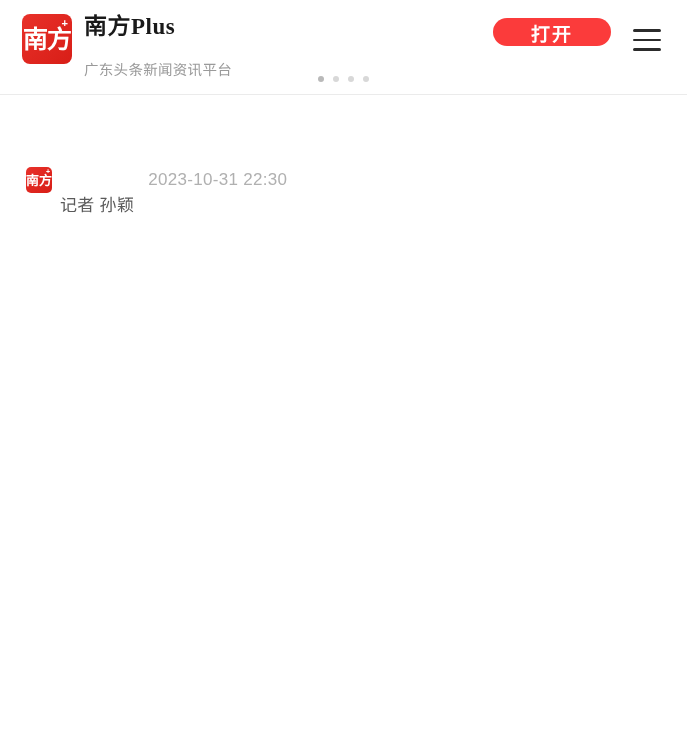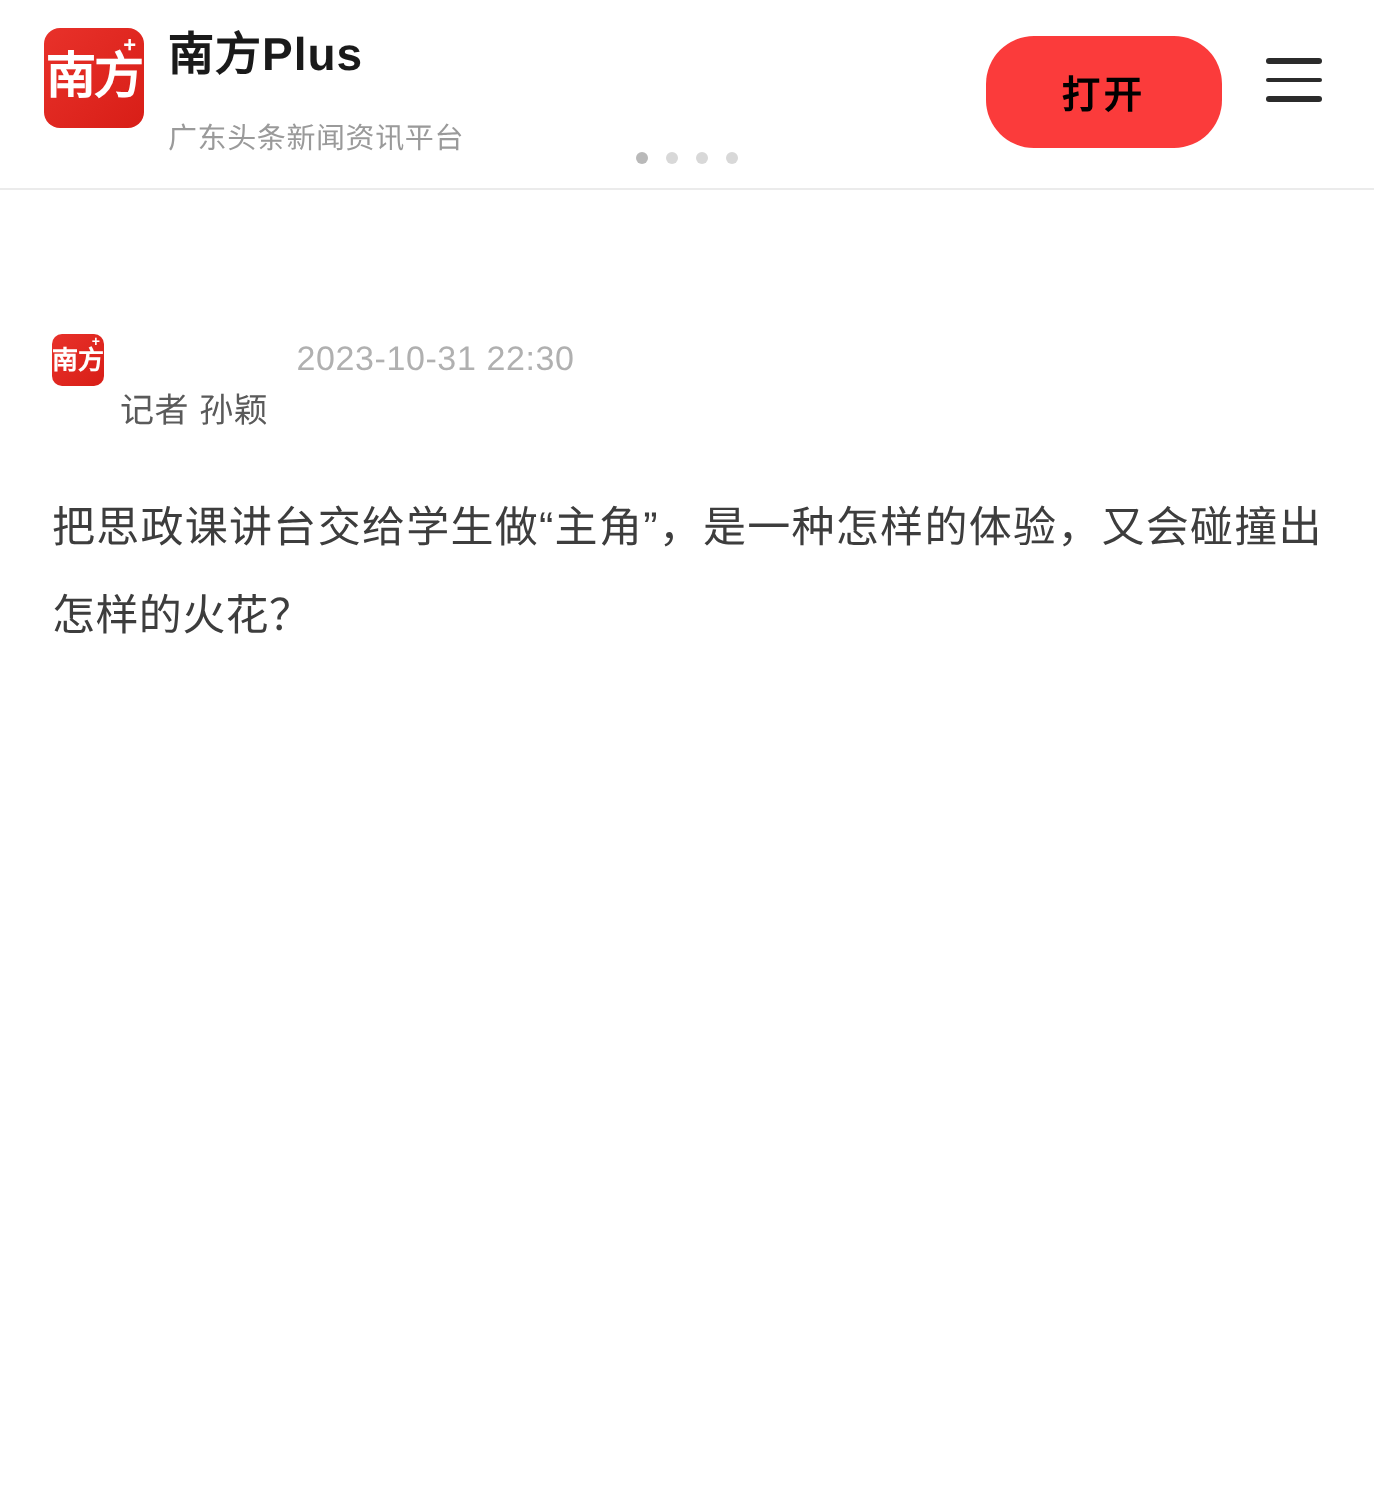--- a/index.html
+++ b/index.html
@@ -56,44 +56,45 @@
     font-size: 11px;
     font-weight: bold;
     line-height: 1;
   }
   .brand-text {
     margin-left: 12px;
     display: flex;
     flex-direction: column;
     justify-content: space-between;
     padding-top: 1px;
+    font-family: Liberation Serif, serif;
   }
   .brand-title {
     font-size: 23px;
     color: #1a1a1a;
     font-weight: bold;
     line-height: 28px;
     letter-spacing: 0.5px;
   }
   .brand-sub {
     font-size: 14.5px;
     color: #9a9a9a;
     line-height: 22px;
     margin-top: 18px;
     letter-spacing: 0.3px;
   }
   .appbar-spacer { flex: 1 1 auto; }
   .open-btn {
     margin-top: 6px;
     background: #fb3b3b;
-    color: #000000;
+    color: #ffffff;
     border: none;
     border-radius: 24px;
     width: 118px;
-    height: 56px;
+    height: 28px;
     font-size: 19px;
     font-weight: bold;
     font-family: "Liberation Sans", sans-serif;
     letter-spacing: 2px;
     cursor: pointer;
   }
   .menu-btn {
     margin-top: 11px;
     margin-left: 22px;
     width: 32px;
@@ -252,17 +253,16 @@
     <div class="byline">
       <div class="byline-avatar">
         <div class="glyph">南方</div>
         <div class="plus">+</div>
       </div>
       <span class="byline-author">记者 孙颖</span>
       <span class="byline-date">2023-10-31 22:30</span>
     </div>
 
     <div class="body-text">
-      <p>把思政课讲台交给学生做“主角”，是一种怎样的体验，又会碰撞出怎样的火花？</p>
     </div>
 
   </div>
 </div>
 
 </body></html>

